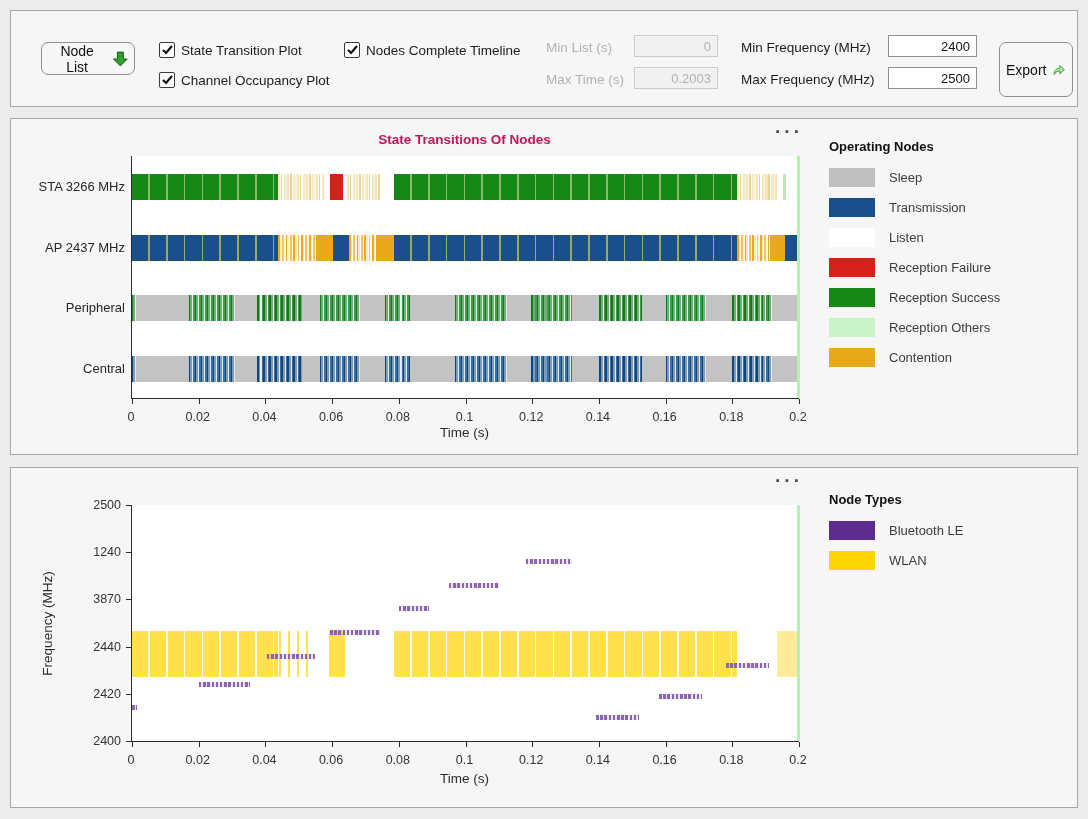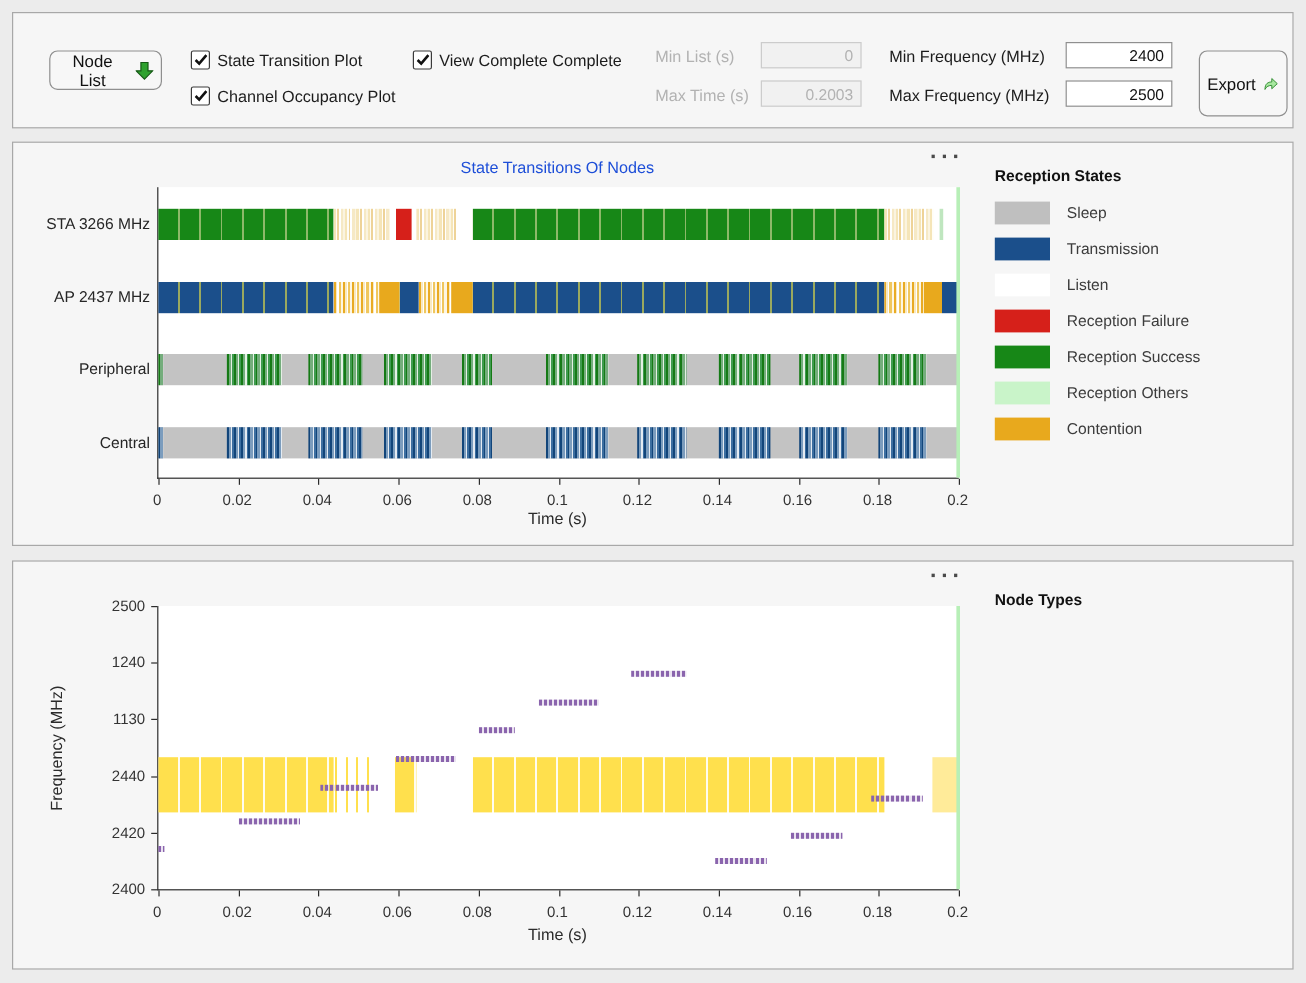--- a/index.html
+++ b/index.html
@@ -21,21 +21,21 @@
        display:inline-flex;align-items:center;justify-content:center;}
   .cbl{font-size:13.5px;color:#1c1c1c;}
 
   .fld-label{position:absolute;font-size:13.5px;color:#1c1c1c;}
   .fld-label.dis{color:#b2b2b2;}
   .fld{position:absolute;height:20px;font-family:inherit;font-size:13px;text-align:right;
        padding:0 6px;border:1px solid #8f8f8f;background:#fff;color:#111;box-sizing:content-box;}
   .fld.dis{background:#f1f1f1;border-color:#cccccc;color:#b2b2b2;}
 
   .chart-title{position:absolute;left:120px;width:667px;text-align:center;
-       font-weight:normal;font-size:13.5px;color:#1d4ed8;top:13px;}
+       font-weight:bold;font-size:13.5px;color:#be185d;top:13px;}
   .options{position:absolute;left:748px;top:2px;width:60px;text-align:center;color:#4a4a4a;
        font-size:19px;font-weight:bold;letter-spacing:3px;cursor:pointer;}
   .plot{position:absolute;left:120px;background:#fff;border-left:1px solid #2b2b2b;
        border-bottom:1px solid #2b2b2b;}
   .seg{position:absolute;}
   .cursor{position:absolute;top:0;bottom:0;width:3px;background:#b7efb7;}
 
   
   .base-sleep{background:#c3c3c3;}
   .s-blocks-green{background:repeating-linear-gradient(90deg,#178717 0 16.3px,#8db96a 16.3px 17.8px);}
@@ -95,21 +95,21 @@
           </svg>
       </span>
       <span class="cbl">Channel Occupancy Plot</span>
     </label>
     <label class="cbrow" style="left:333px;top:31px">
       <span class="cbx">
         <svg width="11" height="10" viewBox="0 0 11 10">
             <path d="M1 5 L4 8 L10 1" fill="none" stroke="#111" stroke-width="2.2"></path>
           </svg>
       </span>
-      <span class="cbl">View Complete Complete</span>
+      <span class="cbl">Nodes Complete Timeline</span>
     </label>
 
     <span class="fld-label dis" style="left:535px;top:29px">Min List (s)</span>
     <input class="fld dis" style="left: 623px; top: 24px; width: 70px;" disabled="" value="0">
     <span class="fld-label dis" style="left:535px;top:61px">Max Time (s)</span>
     <input class="fld dis" style="left: 623px; top: 56px; width: 70px;" disabled="" value="0.2003">
 
     <span class="fld-label" style="left:730px;top:29px">Min Frequency (MHz)</span>
     <input class="fld" style="left: 877px; top: 24px; width: 75px;" value="2400">
     <span class="fld-label" style="left:730px;top:61px">Max Frequency (MHz)</span>
@@ -193,21 +193,21 @@
         <div class="xtick-label" style="left: 40%; top: 4px;">0.08</div>
         <div class="xtick-label" style="left: 50%; top: 4px;">0.1</div>
         <div class="xtick-label" style="left: 60%; top: 4px;">0.12</div>
         <div class="xtick-label" style="left: 70%; top: 4px;">0.14</div>
         <div class="xtick-label" style="left: 80%; top: 4px;">0.16</div>
         <div class="xtick-label" style="left: 90%; top: 4px;">0.18</div>
         <div class="xtick-label" style="left: 100%; top: 4px;">0.2</div>
       </div>
     <div class="axis-label" style="left:120px;top:306px;width:667px">Time (s)</div>
     <div class="legend" style="top:20px">
-      <div class="legend-title">Reception States</div>
+      <div class="legend-title">Operating Nodes</div>
       <div id="state-legend-entries">
           <div class="legend-entry">
             <div class="legend-swatch" style="background: rgb(191, 191, 191);"></div>
             <div class="legend-text">Sleep</div>
           </div>
           <div class="legend-entry">
             <div class="legend-swatch" style="background: rgb(27, 79, 139);"></div>
             <div class="legend-text">Transmission</div>
           </div>
           <div class="legend-entry">
@@ -280,25 +280,35 @@
         <div class="xtick-label" style="left: 50%; top: 4px;">0.1</div>
         <div class="xtick-label" style="left: 60%; top: 4px;">0.12</div>
         <div class="xtick-label" style="left: 70%; top: 4px;">0.14</div>
         <div class="xtick-label" style="left: 80%; top: 4px;">0.16</div>
         <div class="xtick-label" style="left: 90%; top: 4px;">0.18</div>
         <div class="xtick-label" style="left: 100%; top: 4px;">0.2</div>
       </div>
     <div id="occ-yaxis" style="position:absolute;left:64px;top:37px;width:50px;height:236px">
         <div class="ytick-label" style="top: 0%; right: 4px;">2500</div>
         <div class="ytick-label" style="top: 20%; right: 4px;">1240</div>
-        <div class="ytick-label" style="top: 40%; right: 4px;">1130</div>
+        <div class="ytick-label" style="top: 40%; right: 4px;">3870</div>
         <div class="ytick-label" style="top: 60%; right: 4px;">2440</div>
         <div class="ytick-label" style="top: 80%; right: 4px;">2420</div>
         <div class="ytick-label" style="top: 100%; right: 4px;">2400</div>
       </div>
     <div class="axis-label" style="left:120px;top:303px;width:667px">Time (s)</div>
     <div class="axis-label" style="left:-44px;top:148px;width:160px;transform:rotate(-90deg)">Frequency (MHz)</div>
     <div class="legend" style="top:24px">
       <div class="legend-title">Node Types</div>
+      <div id="occ-legend-entries">
+          <div class="legend-entry">
+            <div class="legend-swatch" style="background: rgb(92, 45, 145);"></div>
+            <div class="legend-text">Bluetooth LE</div>
+          </div>
+          <div class="legend-entry">
+            <div class="legend-swatch" style="background: rgb(255, 213, 0);"></div>
+            <div class="legend-text">WLAN</div>
+          </div>
+        </div>
     </div>
   </div>
 
 </div>
 
 </body></html>

